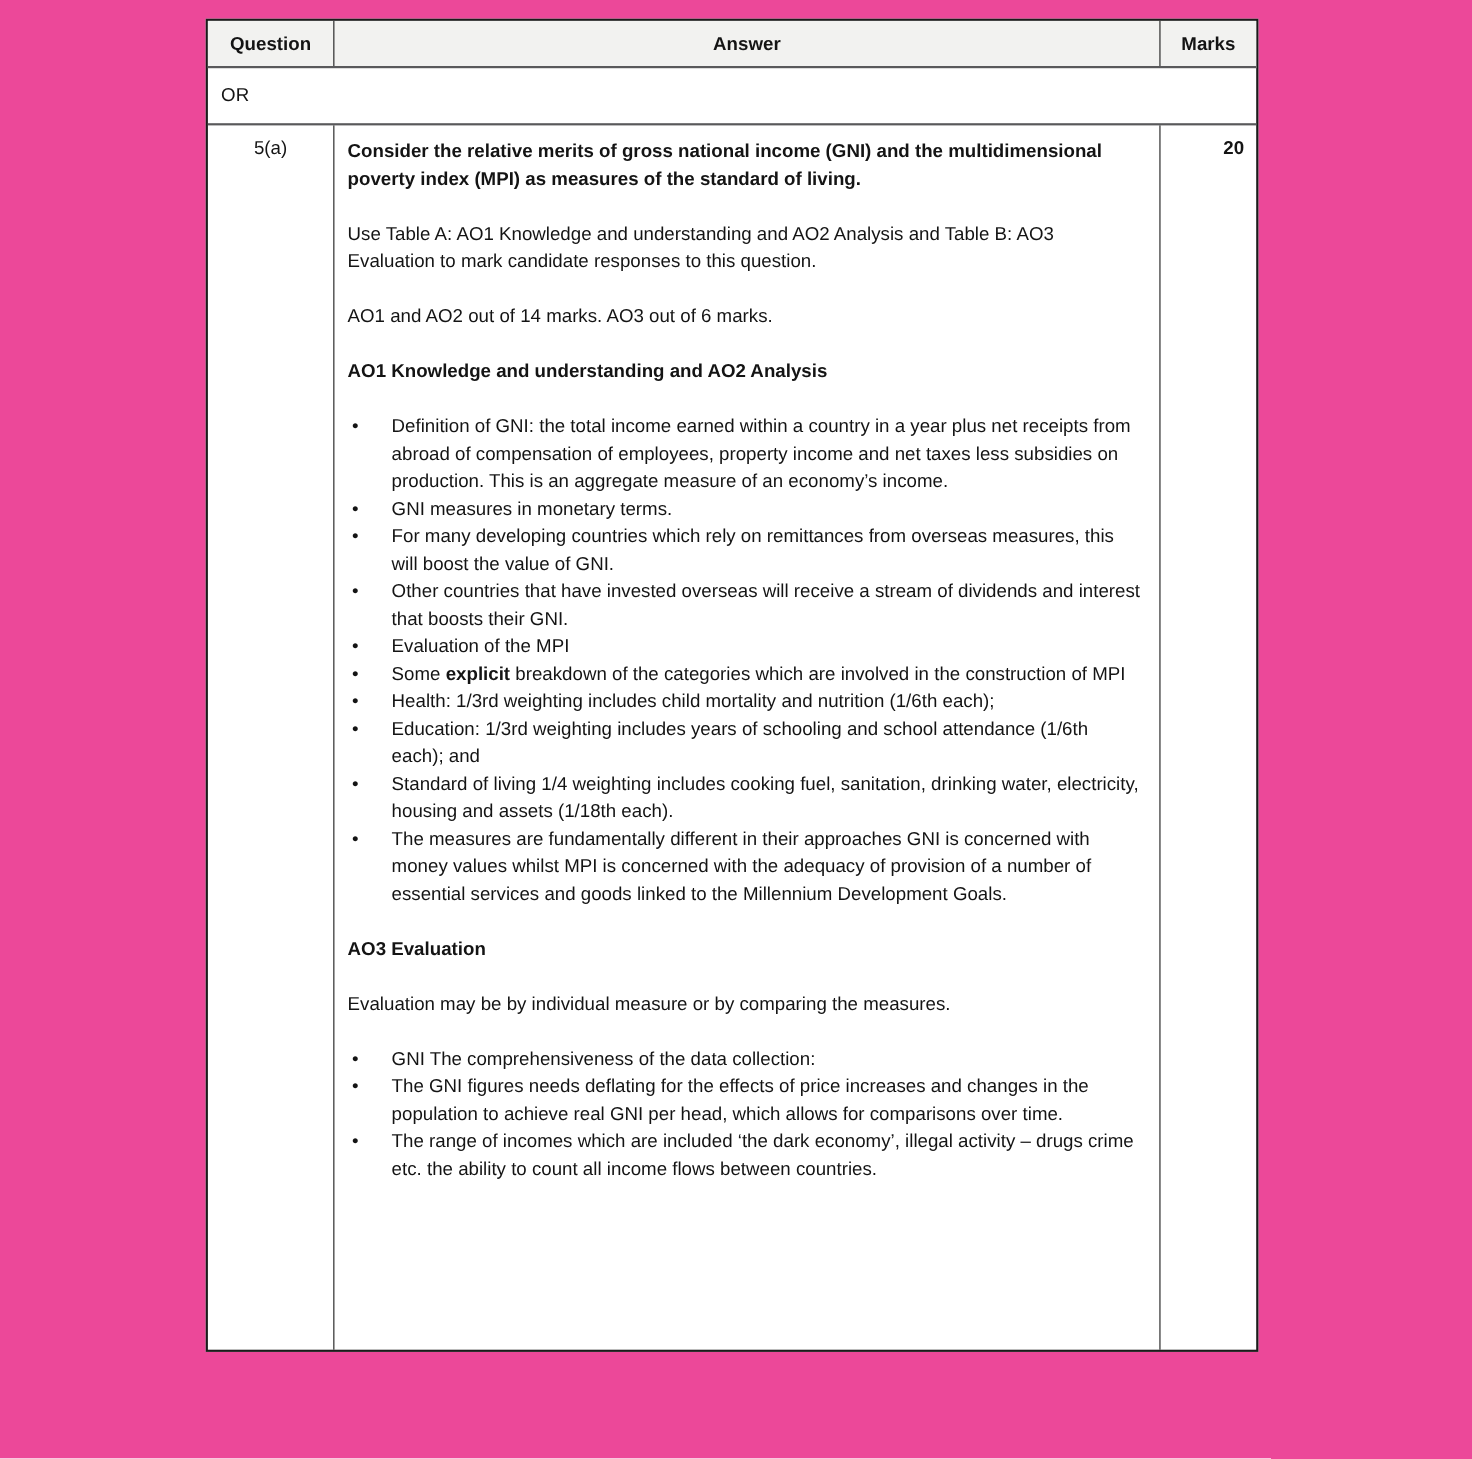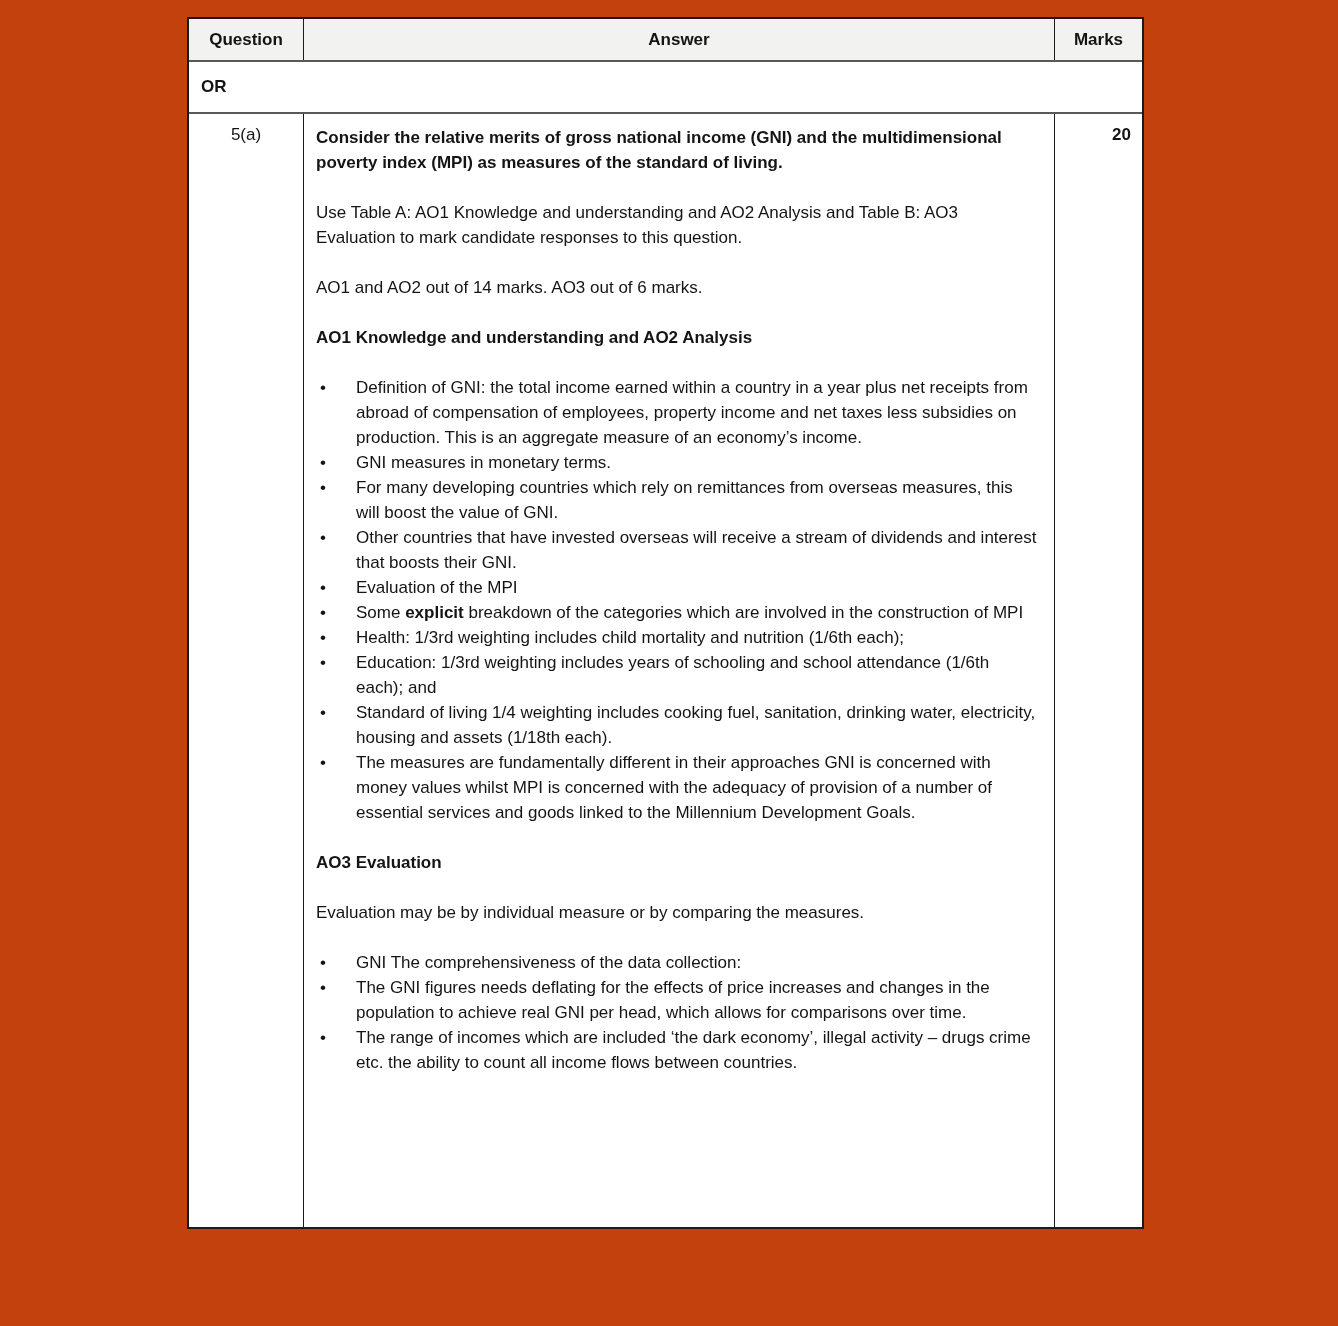--- a/index.html
+++ b/index.html
@@ -1,21 +1,21 @@
 <!DOCTYPE html>
 <html><head>
 <meta charset="utf-8">
 <style>
   * { margin: 0; padding: 0; box-sizing: border-box; }
   html, body { background: #ffffff; }
   .page {
     position: relative;
     width: 1338px;
     height: 1326px;
-    background: #c2410c;
+    background: #ec4899;
     font-family: "Liberation Sans", "DejaVu Sans", sans-serif;
     color: #141414;
     overflow: hidden;
   }
   .doc-table {
     position: absolute;
     left: 187px;
     top: 17px;
     width: 957px;
     height: 1212px;
@@ -47,21 +47,21 @@
   .col-q { width: 115px; flex: 0 0 115px; border-right: 1.5px solid #1b1b1b; }
   .col-a { flex: 1 1 auto; min-width: 0; }
   .col-m { width: 88px; flex: 0 0 88px; border-left: 1.5px solid #1b1b1b; }
   .hcell {
     display: flex;
     align-items: center;
     justify-content: center;
     font-weight: bold;
     font-size: 17px;
   }
-  .or-label { font-weight: bold; font-size: 17px; }
+  .or-label { font-weight: normal; font-size: 17px; }
   .qnum-cell {
     text-align: center;
     padding-top: 11px;
     font-size: 17px;
   }
   .answer-cell {
     padding: 11px 14px 12px 12px;
     font-size: 17px;
     line-height: 25px;
   }

